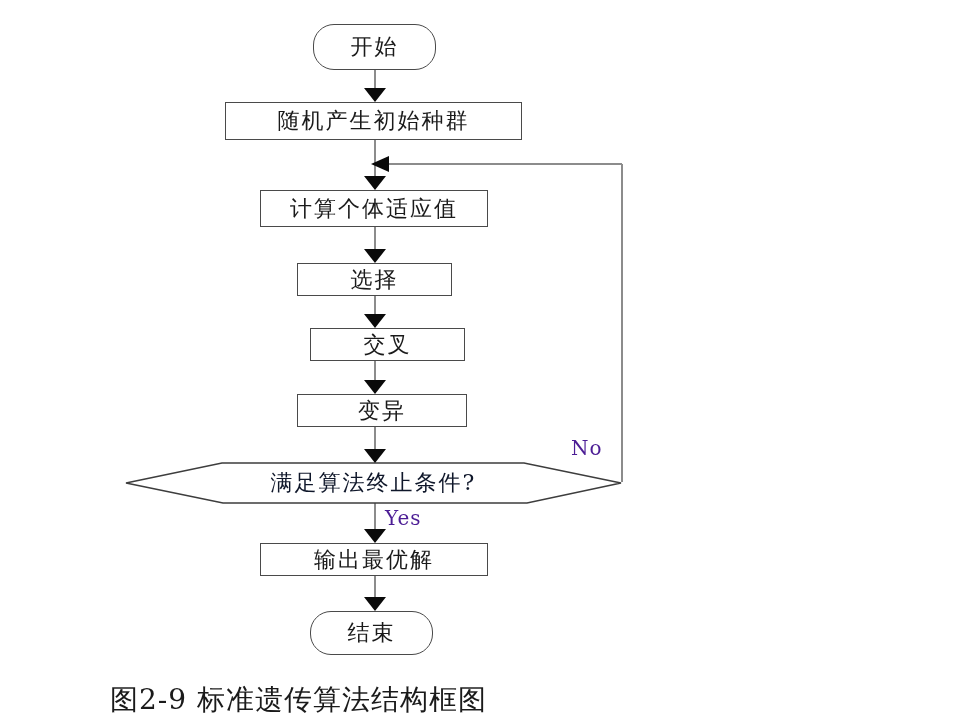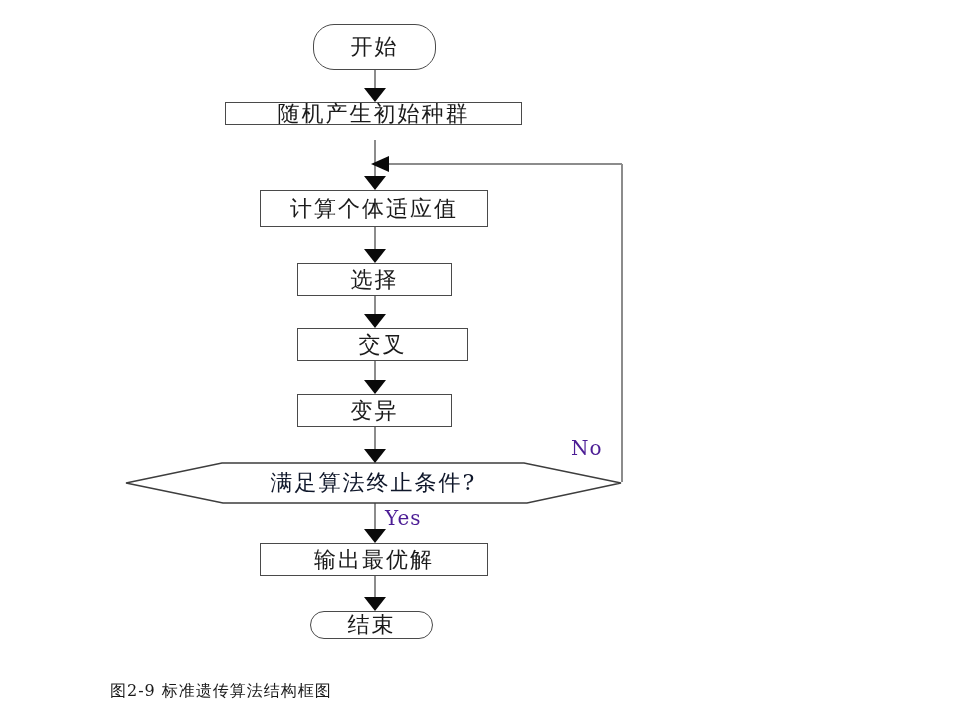--- a/index.html
+++ b/index.html
@@ -53,34 +53,34 @@
     position: absolute;
     color: #4c1d95;
     font-size: 20px;
     letter-spacing: 1px;
     z-index: 2;
   }
   .caption {
     position: absolute;
     left: 110px; top: 681px;
     color: #1a1a1a;
-    font-size: 16px;
+    font-size: 28px;
     letter-spacing: 1px;
     z-index: 2;
   }
   
   #node-start   { left: 313px; top: 24px;  width: 123px; height: 46px; }
-  #node-init    { left: 225px; top: 102px; width: 297px; height: 23px; }
+  #node-init    { left: 225px; top: 102px; width: 297px; height: 38px; }
   #node-fitness { left: 260px; top: 190px; width: 228px; height: 37px; text-align: right; }
   #node-select  { left: 297px; top: 263px; width: 155px; height: 33px; }
-  #node-cross   { left: 297px; top: 328px; width: 171px; height: 33px; font-family: Liberation Mono, monospace; }
-  #node-mutate  { left: 297px; top: 394px; width: 155px; height: 33px; }
+  #node-cross   { left: 310px; top: 328px; width: 155px; height: 33px; font-family: Liberation Mono, monospace; }
+  #node-mutate  { left: 297px; top: 394px; width: 170px; height: 33px; }
   #node-decide  { left: 190px; top: 463px; width: 367px; height: 40px; }
   #node-output  { left: 260px; top: 543px; width: 228px; height: 33px; text-align: right; }
-  #node-end     { left: 310px; top: 611px; width: 123px; height: 28px; }
+  #node-end     { left: 310px; top: 611px; width: 123px; height: 44px; }
   #label-yes    { left: 385px; top: 506px; }
   #label-no     { left: 571px; top: 436px; }
 </style>
 </head>
 <body>
 
 <div class="canvas">
 
   <svg class="svg-layer" viewBox="0 0 953 721" xmlns="http://www.w3.org/2000/svg">
 

